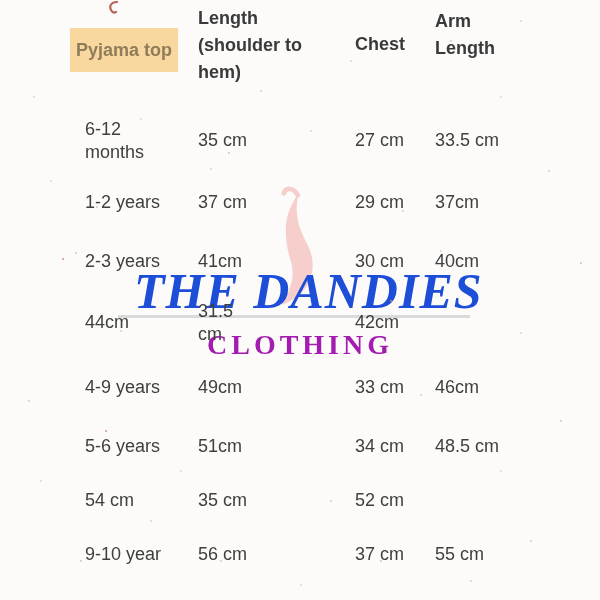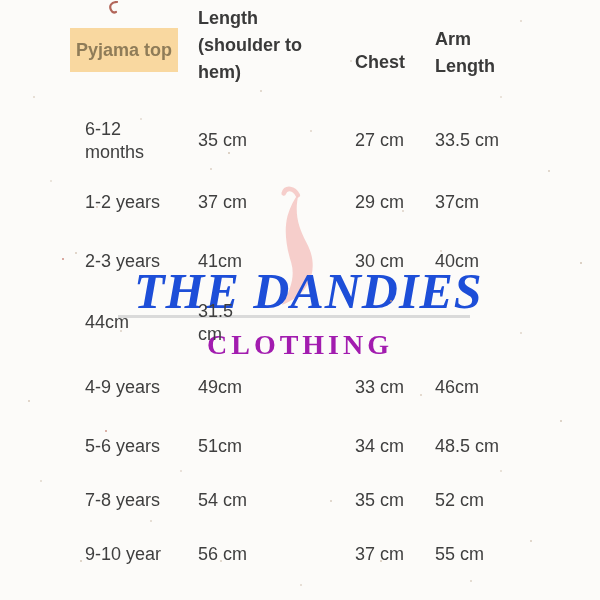--- a/index.html
+++ b/index.html
@@ -31,22 +31,22 @@
     350px 60px #e2d8cc,450px 40px #d9ccbe,520px 20px #e0d5c9,160px 30px #c98f80,
     390px 300px #b98c80,440px 250px #e0d4c8;}
 
   
   .grid{position:relative;z-index:1;}
   .row{display:grid;grid-template-columns:113px 157px 80px 130px;padding-left:85px;align-items:center;}
   .cell{font-size:18px;line-height:1.3;white-space:pre-line;}
   .thead{height:110px;align-items:start;}
   .hdr{font-weight:700;font-size:18px;line-height:1.5;white-space:pre-line;color:#3a3a3a;}
   .hdr-length{padding-top:5px;}
-  .hdr-chest{padding-top:49px;}
-  .hdr-arm{padding-top:26px;}
+  .hdr-chest{padding-top:31px;}
+  .hdr-arm{padding-top:8px;}
   .hl{display:inline-block;margin:28px 0 7px -15px;width:108px;height:44px;line-height:44px;
       text-align:center;background:#f9d8a0;color:#8f7c58;font-weight:700;font-size:18px;}
   .r1{height:62px}.r2{height:62px}.r3{height:56px}.r4{height:66px}
   .r5{height:64px}.r6{height:54px}.r7{height:54px}.r8{height:54px}
 </style>
 </head>
 <body>
 
 <div class="canvas">
 
@@ -99,38 +99,38 @@
       <div class="cell">2-3 years</div>
       <div class="cell">41cm</div>
       <div class="cell">30 cm</div>
       <div class="cell">40cm</div>
     </div>
 
     <div class="row r4">
       <div class="cell">44cm</div>
       <div class="cell">31.5
 cm</div>
+      <div class="cell">42cm</div>
     </div>
 
     <div class="row r5">
       <div class="cell">4-9 years</div>
       <div class="cell">49cm</div>
       <div class="cell">33 cm</div>
       <div class="cell">46cm</div>
     </div>
 
     <div class="row r6">
       <div class="cell">5-6 years</div>
       <div class="cell">51cm</div>
       <div class="cell">34 cm</div>
       <div class="cell">48.5 cm</div>
     </div>
 
     <div class="row r7">
-      <div class="cell">7-8 years</div>
       <div class="cell">54 cm</div>
       <div class="cell">35 cm</div>
       <div class="cell">52 cm</div>
     </div>
 
     <div class="row r8">
       <div class="cell">9-10 year</div>
       <div class="cell">56 cm</div>
       <div class="cell">37 cm</div>
       <div class="cell">55 cm</div>

